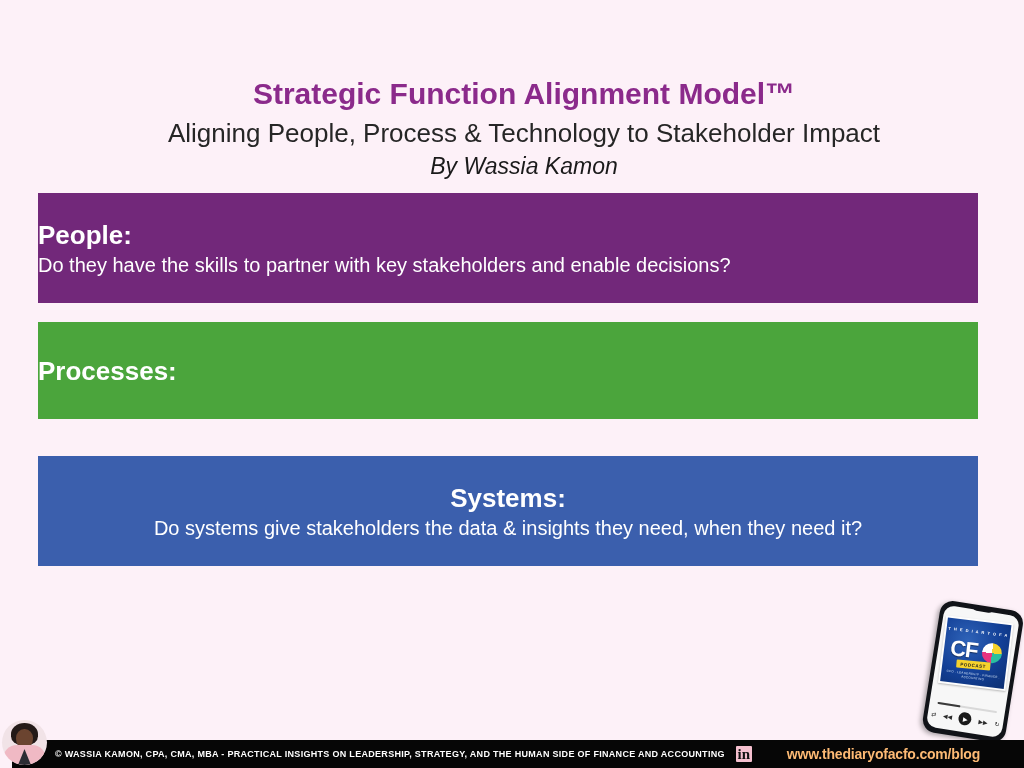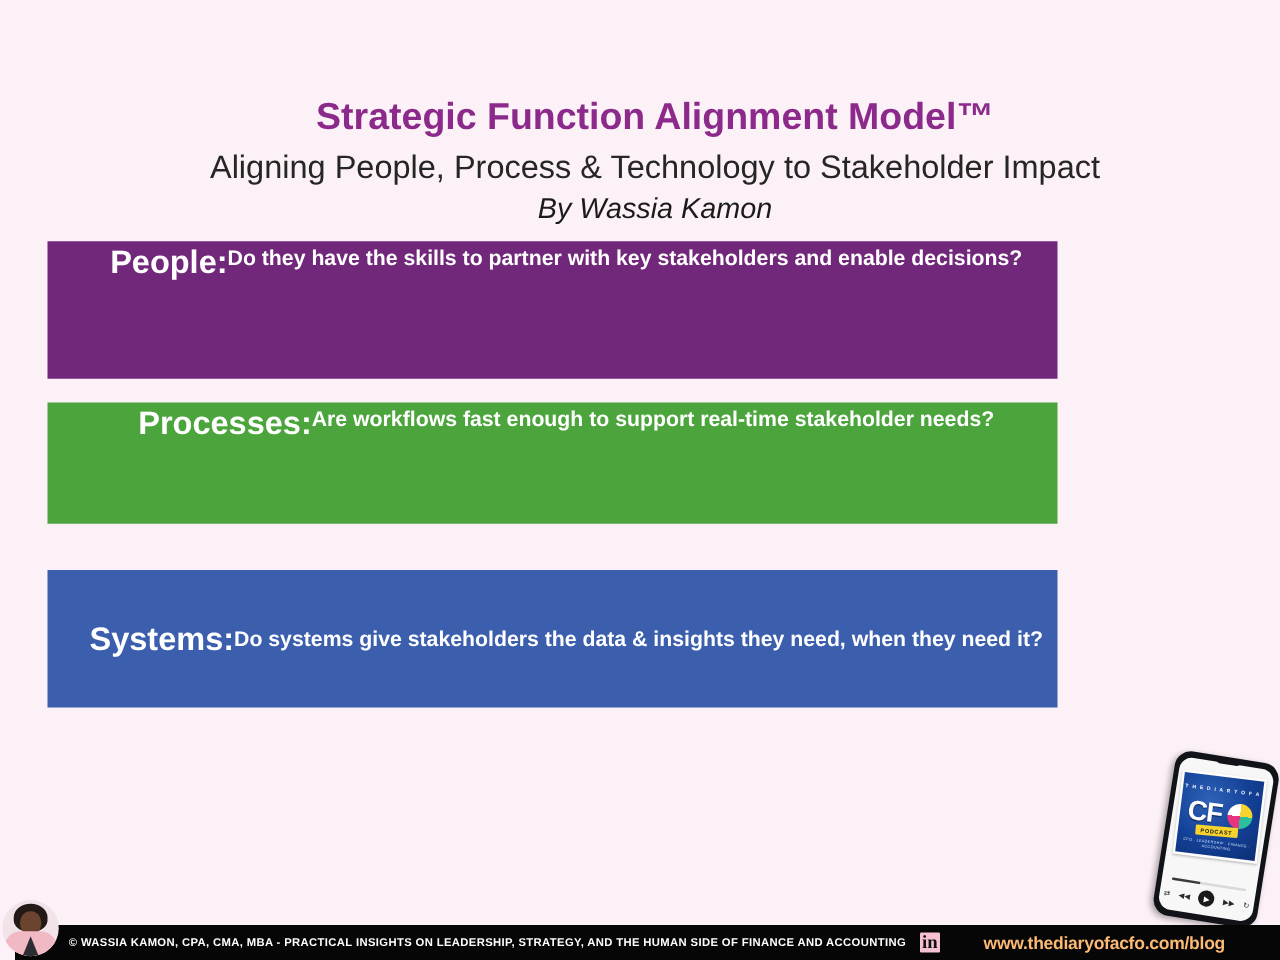--- a/index.html
+++ b/index.html
@@ -42,37 +42,36 @@
     font-style: italic;
     color: #1a1a1a;
     line-height: 26px;
     margin-top: 3px;
   }
 
   
   .pillar {
     position: absolute;
     left: 38px;
-    width: 808px;
+    width: 940px;
     box-sizing: border-box;
-    padding-left: 22px;
-    display: flex;
-    flex-direction: row;
+    display: flex;
+    flex-direction: column;
     justify-content: center;
   }
   .pillar .p-head {
     color: #ffffff;
     font-size: 26px;
     font-weight: bold;
     line-height: 32px;
   }
   .pillar .p-body {
     color: #ffffff;
-    font-size: 17px;
-    font-weight: bold;
+    font-size: 20px;
+    font-weight: normal;
     line-height: 24px;
     margin-top: 2px;
   }
   #pillar-people   { top: 193px; height: 110px; background: #72287a; }
   #pillar-process  { top: 322px; height: 97px;  background: #4ba53c; }
   #pillar-systems  { top: 456px; height: 110px; background: #3b5fad; align-items: center; }
 
   
   .phone-wrap {
     position: absolute;
@@ -326,21 +325,20 @@
   <div class="byline">By Wassia Kamon</div>
 </div>
 
 <div class="pillar" id="pillar-people">
   <div class="p-head">People:</div>
   <div class="p-body">Do they have the skills to partner with key stakeholders and enable decisions?</div>
 </div>
 
 <div class="pillar" id="pillar-process">
   <div class="p-head">Processes:</div>
-  <div class="p-body">Are workflows fast enough to support real-time stakeholder needs?</div>
 </div>
 
 <div class="pillar" id="pillar-systems">
   <div class="p-head">Systems:</div>
   <div class="p-body">Do systems give stakeholders the data &amp; insights they need, when they need it?</div>
 </div>
 
 <div class="phone-wrap">
   <div class="phone-body">
     <div class="phone-notch"></div>

